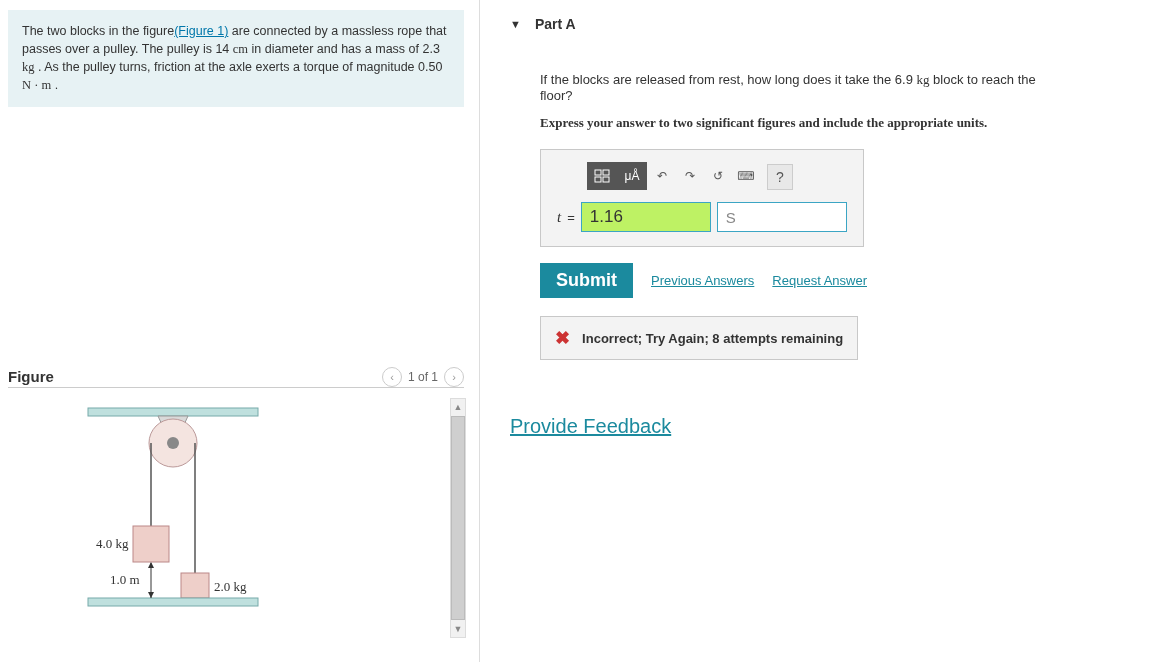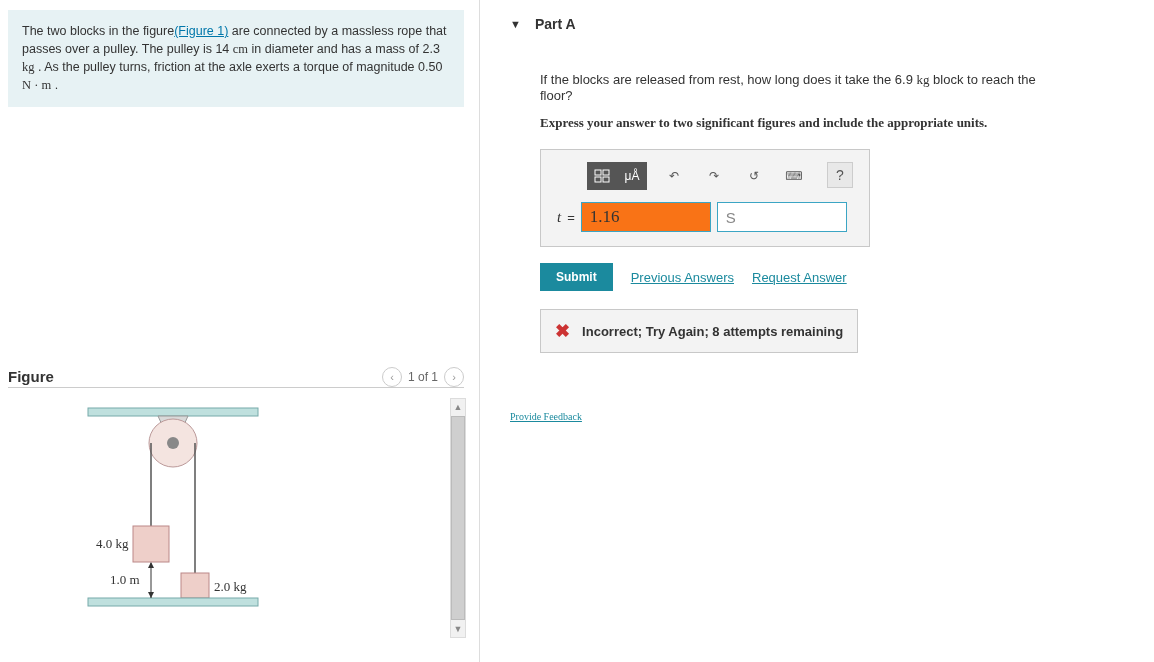--- a/index.html
+++ b/index.html
@@ -19,36 +19,36 @@
 .scrollbar { position: absolute; right: -2px; top: 0; bottom: 0; width: 16px; background: #f1f1f1; display: flex; flex-direction: column; align-items: center; justify-content: space-between; border: 1px solid #dcdcdc; }
 .scroll-arrow { width: 100%; height: 16px; display: flex; align-items: center; justify-content: center; color: #888; font-size: 9px; cursor: pointer; background: #f1f1f1; }
 .scroll-thumb { width: 14px; flex: 1; background: #cfcfcf; border: 1px solid #bbb; margin: 1px; }
 .figure-svg { margin-left: 20px; }
 .part-header { display: flex; align-items: center; gap: 14px; padding: 6px 0 10px 0; font-weight: bold; font-size: 14px; }
 .part-caret { font-size: 11px; }
 .part-body { padding-left: 30px; margin-top: 30px; }
 .question-text { font-size: 13px; margin-bottom: 12px; }
 .instruction-text { font-weight: bold; font-size: 13px; margin-bottom: 18px; font-family: Liberation Serif, serif; }
 .answer-widget { border: 1px solid #c8c8c8; background: #f3f3f3; padding: 12px 16px 14px 16px; display: inline-block; min-width: 300px; }
-.toolbar { display: flex; align-items: flex-start; gap: 14px; margin-bottom: 12px; margin-left: 30px; }
+.toolbar { display: flex; align-items: flex-end; gap: 2px; margin-bottom: 12px; margin-left: 30px; }
 .tool-group { display: flex; }
 .tool-btn { width: 30px; height: 28px; background: #555; color: #fff; display: flex; align-items: center; justify-content: center; font-size: 12px; border: none; cursor: pointer; }
 .tool-btn.light { background: transparent; color: #555; width: 26px; }
 .tool-q { width: 26px; height: 26px; background: #e8e8e8; border: 1px solid #ccc; color: #555; display: flex; align-items: center; justify-content: center; cursor: pointer; margin-left: 6px; font-size: 14px; }
 .answer-row { display: flex; align-items: center; gap: 6px; }
 .var-label { font-style: italic; font-family: Georgia, serif; font-size: 15px; }
-.value-input { width: 130px; height: 30px; border: 1px solid #3ba5c4; padding: 0 8px; font-size: 17px; font-family: Liberation Serif, serif; color: #333; background: #f97316; }
+.value-input { width: 130px; height: 30px; border: 1px solid #3ba5c4; padding: 0 8px; font-size: 17px; font-family: Liberation Sans, sans-serif; color: #333; background: #bef264; }
 .unit-input { width: 130px; height: 30px; border: 1px solid #3ba5c4; padding: 0 8px; font-size: 15px; color: #888; background: #fff; }
 .action-row { margin-top: 16px; display: flex; align-items: center; gap: 18px; }
-.submit-btn { background: #1b8a9e; color: #fff; border: none; padding: 7px 16px; font-size: 12px; font-weight: bold; cursor: pointer; }
+.submit-btn { background: #1b8a9e; color: #fff; border: none; padding: 7px 16px; font-size: 18px; font-weight: bold; cursor: pointer; }
 .link-btn { color: #1b8a9e; text-decoration: underline; font-size: 13px; cursor: pointer; }
 .feedback-box { margin-top: 18px; border: 1px solid #c8c8c8; background: #f3f3f3; padding: 10px 14px; display: inline-flex; align-items: center; gap: 12px; font-weight: bold; font-size: 13px; }
 .x-icon { color: #cc3333; font-size: 18px; font-weight: bold; }
 .provide-feedback { margin-top: 55px; margin-left: -30px; }
-.provide-feedback a { color: #1b8a9e; text-decoration: underline; font-size: 10px; cursor: pointer; font-family: Liberation Serif, serif; }
+.provide-feedback a { color: #1b8a9e; text-decoration: underline; font-size: 20px; cursor: pointer; }
 </style>
 </head>
 <body>
 
 <div class="container">
   <div class="left-panel">
     <div class="problem-box">
       <span>The two blocks in the figure</span><a href="#">(Figure 1)</a><span> are connected by a massless rope that passes over a pulley. The pulley is 14 </span><span class="unit">cm</span><span> in diameter and has a mass of 2.3 </span><span class="unit">kg</span><span> . As the pulley turns, friction at the axle exerts a torque of magnitude 0.50 </span><span class="unit">N · m</span><span> .</span>
     </div>
 

